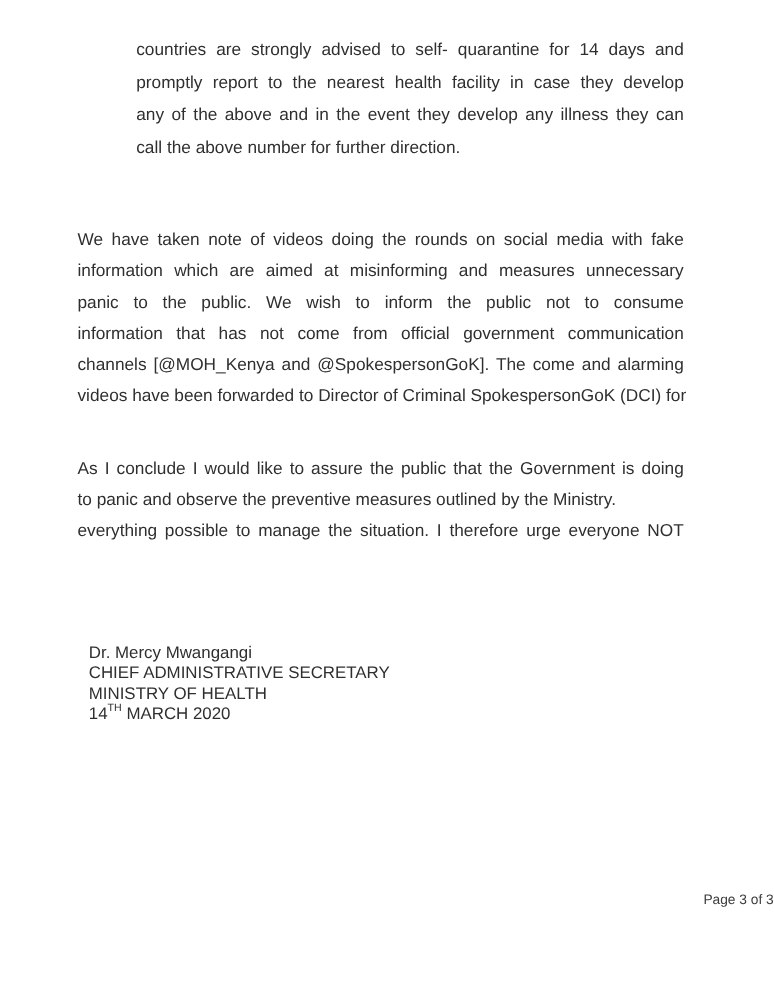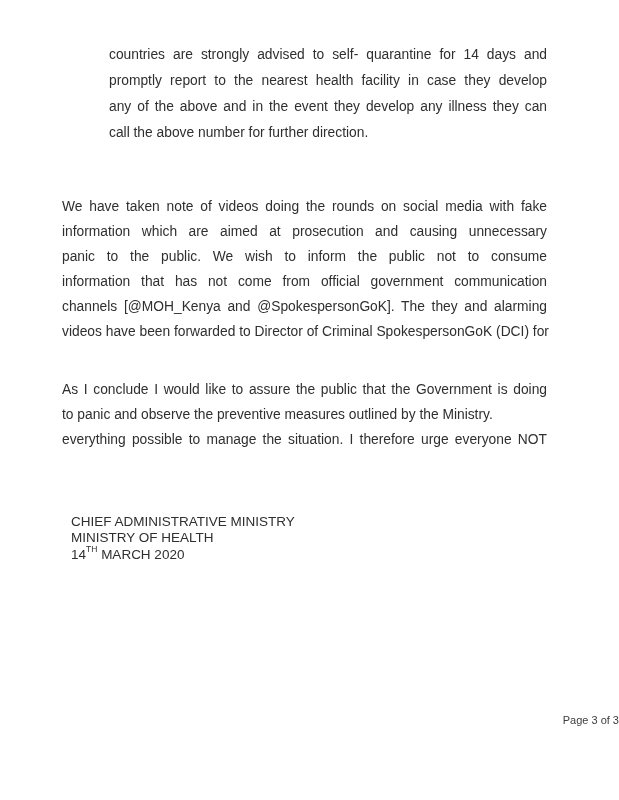--- a/index.html
+++ b/index.html
@@ -12,21 +12,21 @@
     width: 619px;
     height: 800px;
     background: #ffffff;
     font-family: "Liberation Sans", "DejaVu Sans", sans-serif;
     color: #2f2f2f;
     overflow: hidden;
   }
   .content {
     position: absolute;
     left: 62px;
-    top: 42px;
+    top: 27px;
     width: 485px;
   }
   .para {
     font-size: 13.8px;
     line-height: 25px;
     color: #2f2f2f;
     text-align: justify;
     text-justify: inter-word;
   }
   .para .line {
@@ -76,34 +76,35 @@
 
   <div class="content">
       <div class="para indented">
         <div class="line">countries are strongly advised to self- quarantine for 14 days and</div>
         <div class="line">promptly report to the nearest health facility in case they develop</div>
         <div class="line">any of the above and in the event they develop any illness they can</div>
         <div class="line lastline">call the above number for further direction.</div>
       </div>
       <div class="para">
         <div class="line">We have taken note of videos doing the rounds on social media with fake</div>
-        <div class="line">information which are aimed at prosecution and causing unnecessary</div>
+        <div class="line">information which are aimed at misinforming and measures unnecessary</div>
         <div class="line">panic to the public. We wish to inform the public not to consume</div>
         <div class="line">information that has not come from official government communication</div>
-        <div class="line">channels [@MOH_Kenya and @SpokespersonGoK]. The they and alarming</div>
+        <div class="line">channels [@MOH_Kenya and @SpokespersonGoK]. The come and alarming</div>
         <div class="line">videos have been forwarded to Director of Criminal SpokespersonGoK (DCI) for</div>
       </div>
       <div class="para">
         <div class="line">As I conclude I would like to assure the public that the Government is doing</div>
         <div class="line lastline">to panic and observe the preventive measures outlined by the Ministry.</div>
         <div class="line">everything possible to manage the situation. I therefore urge everyone NOT</div>
       </div>
     </div>
 
   <div class="signature">
-    <div class="sig-line">CHIEF ADMINISTRATIVE MINISTRY</div>
+    <div class="sig-line">Dr. Mercy Mwangangi</div>
+    <div class="sig-line">CHIEF ADMINISTRATIVE SECRETARY</div>
     <div class="sig-line">MINISTRY OF HEALTH</div>
     <div class="sig-line"><span>14</span><sup>TH</sup><span> MARCH 2020</span></div>
   </div>
 
   <div class="footer">Page 3 of 3</div>
 
 </div>
 
 </body></html>

